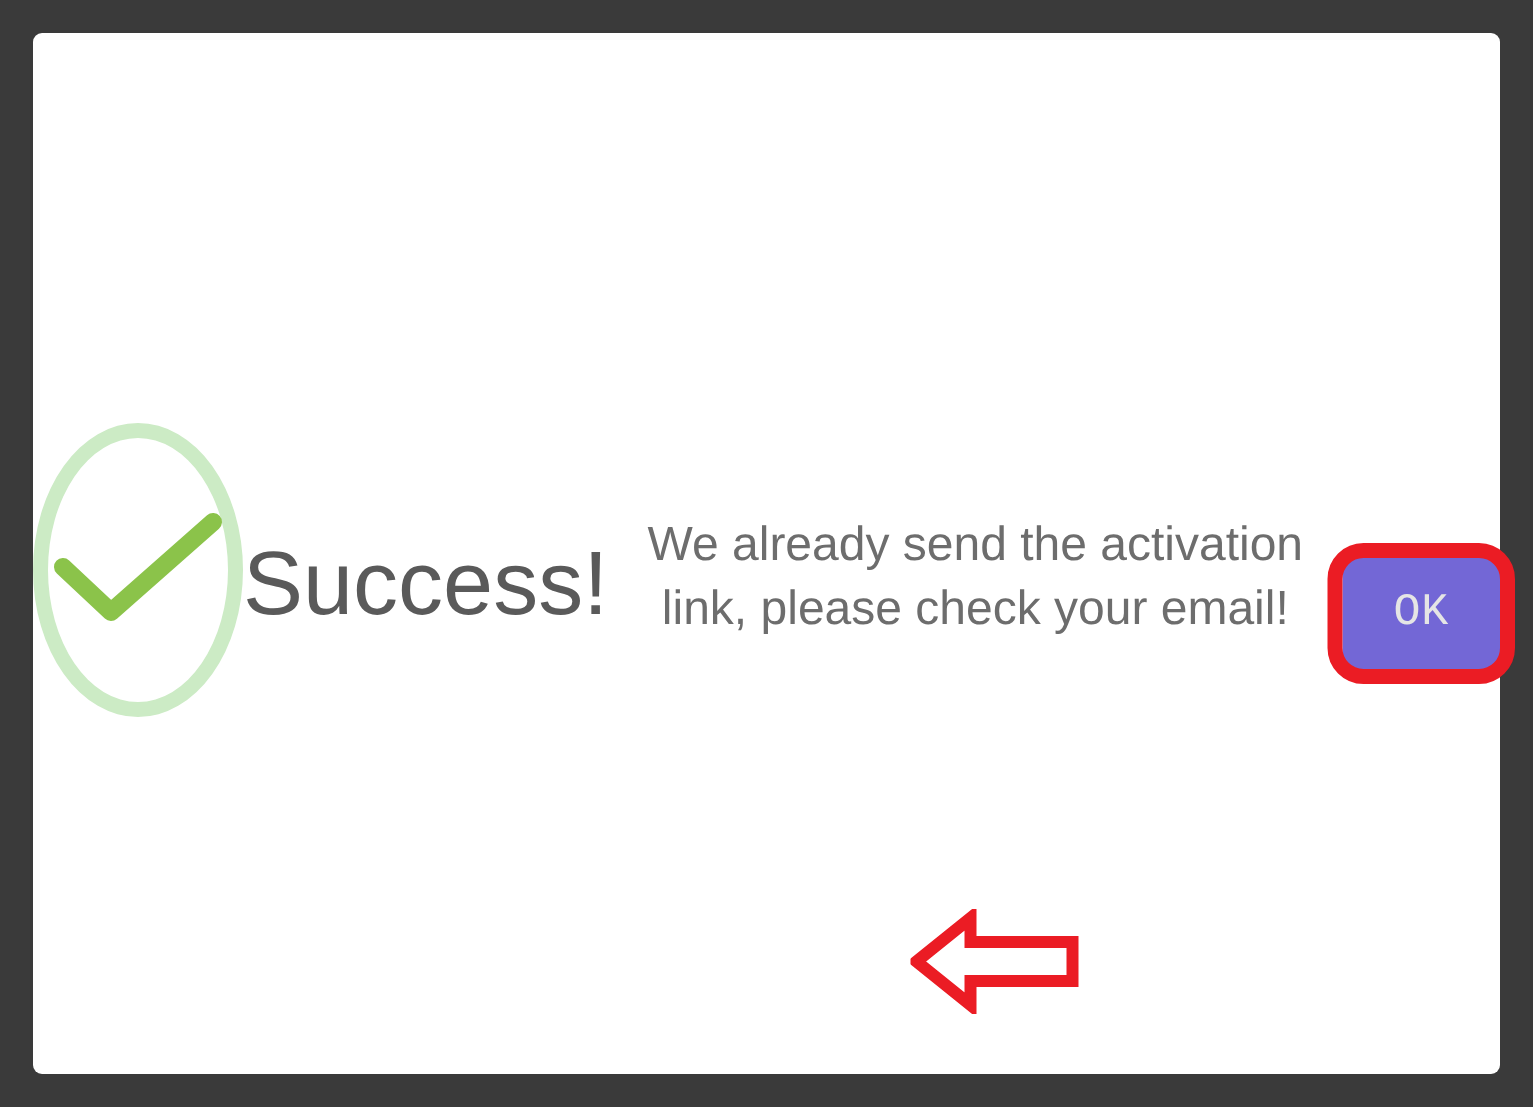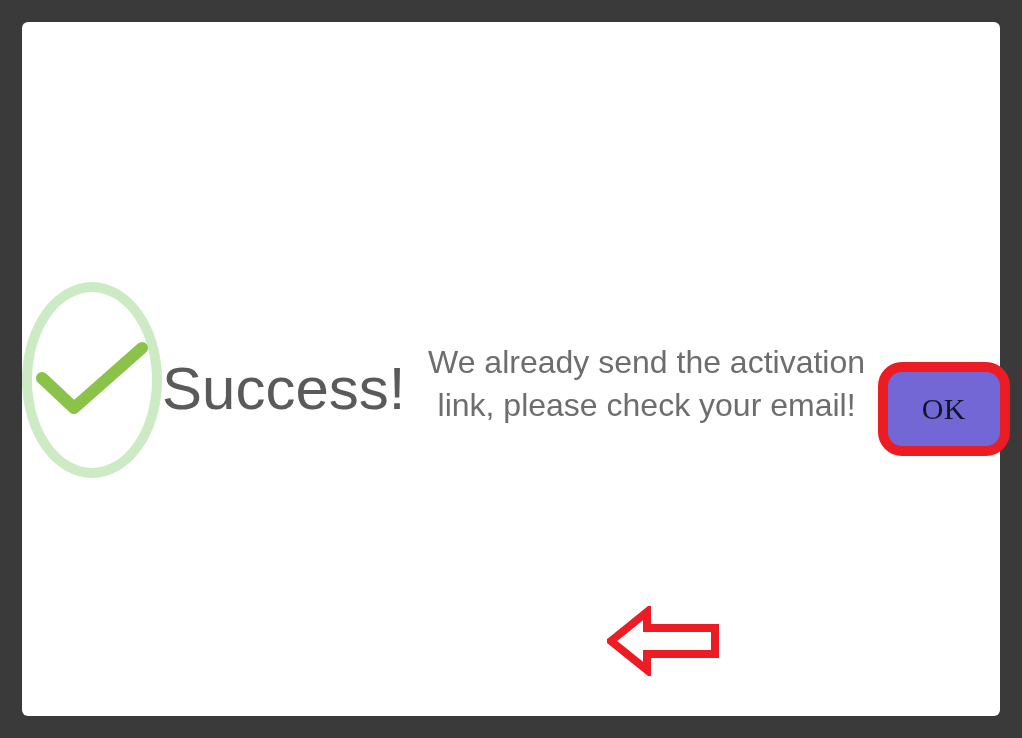--- a/index.html
+++ b/index.html
@@ -64,28 +64,28 @@
       left: -10px;
       top: -10px;
       right: -10px;
       bottom: -10px;
       border: 10px solid #eb1c24;
       border-radius: 24px;
       pointer-events: none;
     }
     .ok-button {
       background: #7367d6;
-      color: #0f172a;
+      color: #e5e5e5;
       border: none;
       padding: 20px 34px;
       border-radius: 8px;
       font-size: 30px;
       font-weight: 500;
       cursor: pointer;
-      font-family: Liberation Serif, serif;
+      font-family: Liberation Mono, monospace;
       letter-spacing: 0.5px;
     }
     .arrow-annotation {
       position: absolute;
       left: 607px;
       top: 606px;
       pointer-events: none;
     }
   </style>
 </head>

